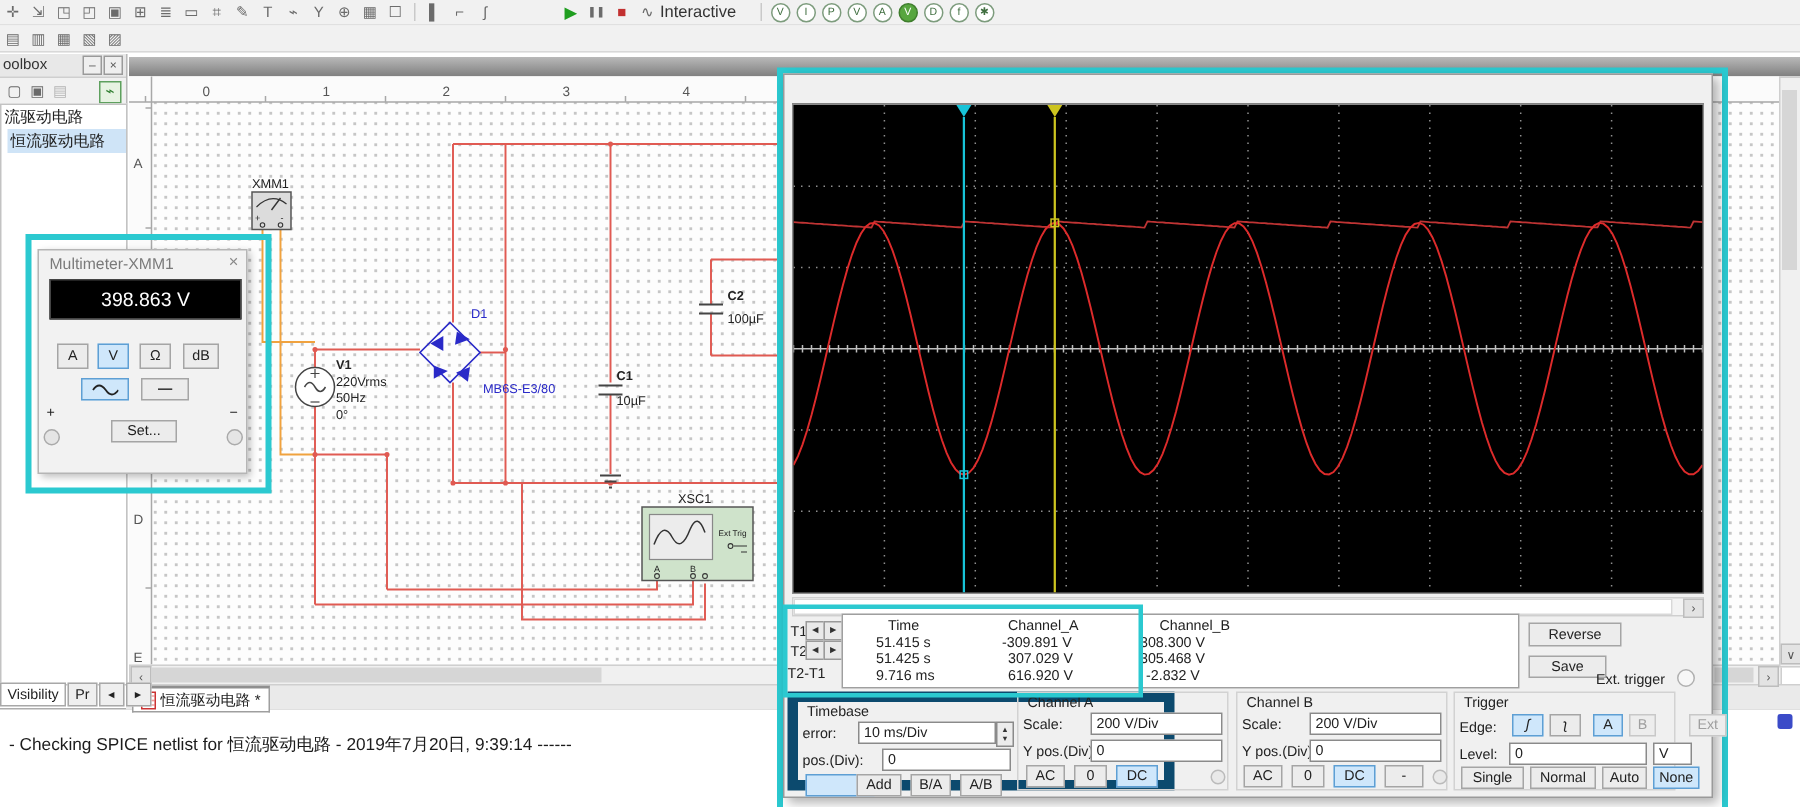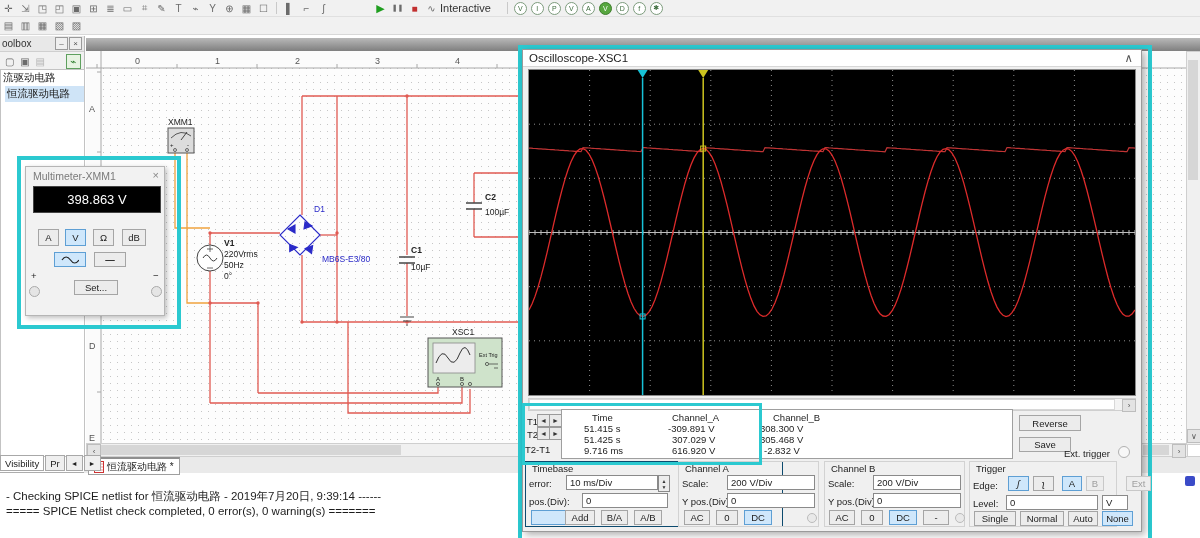--- a/index.html
+++ b/index.html
@@ -254,21 +254,20 @@
 
   <div id="tabrow">
     <div id="sheettab">
       <span class="redsheet"></span>
       <span>恒流驱动电路 *</span>
     </div>
   </div>
 
   <div id="statusbar">
     <div class="abs" style="left:6px;top:16px;">- Checking SPICE netlist for 恒流驱动电路 - 2019年7月20日, 9:39:14 ------</div>
-    <div class="abs" style="left:6px;top:32px;">===== SPICE Netlist check completed, 0 error(s), 0 warning(s) =======</div>
     <div class="abs" style="left:1185px;top:3px;width:10px;height:10px;background:#3b4bc8;border-radius:2px;"></div>
   </div>
 
   <div id="mm-hl"></div>
   <div id="mm">
     <span class="title">Multimeter-XMM1</span>
     <span class="close">×</span>
     <div id="mm-display">398.863 V</div>
     <div class="btn" style="position:absolute;left:12px;top:62px;width:21px;height:17px;">A</div>
     <div class="btn sel" style="position:absolute;left:39px;top:62px;width:21px;height:17px;">V</div>
@@ -282,24 +281,20 @@
     <div class="btn" style="position:absolute;left:68px;top:85px;width:32px;height:15px;font-weight:bold;">—</div>
     <span class="lbl" style="left:5px;top:103px;">+</span>
     <span class="lbl" style="left:127px;top:103px;">−</span>
     <div class="btn" style="position:absolute;left:48px;top:113px;width:44px;height:15px;">Set...</div>
     <div style="position:absolute;left:3px;top:119px;width:9px;height:9px;border:1px solid #aaa;border-radius:50%;background:#e5e5e5;"></div>
     <div style="position:absolute;left:125px;top:119px;width:9px;height:9px;border:1px solid #aaa;border-radius:50%;background:#e5e5e5;"></div>
   </div>
 
   <div id="sc-hl"></div>
   <div id="scope">
-    <div id="sc-title">
-      <span style="flex:1">Oscilloscope-XSC1</span>
-      <span style="margin-right:8px;color:#555;">∧</span>
-    </div>
 
     <div id="sc-screen">
       <svg id="scope-svg" width="606" height="325" viewBox="0 0 606 325">
         <path id="sc-grid" d="M60.6 0 V325 M121.2 0 V325 M181.8 0 V325 M242.4 0 V325 M303.0 0 V325 M363.6 0 V325 M424.2 0 V325 M484.8 0 V325 M545.4 0 V325 M0 54.2 H606 M0 108.3 H606 M0 216.7 H606 M0 270.8 H606 " stroke="#8f8f8f" stroke-width="1" stroke-dasharray="1 4" fill="none"></path>
         <path id="sc-axis" d="M0 162.5 H606 M0 160 V165 M6 160 V165 M12 160 V165 M18 160 V165 M24 160 V165 M30 160 V165 M36 160 V165 M42 160 V165 M48 160 V165 M54 160 V165 M60 160 V165 M66 160 V165 M72 160 V165 M78 160 V165 M84 160 V165 M90 160 V165 M96 160 V165 M102 160 V165 M108 160 V165 M114 160 V165 M120 160 V165 M126 160 V165 M132 160 V165 M138 160 V165 M144 160 V165 M150 160 V165 M156 160 V165 M162 160 V165 M168 160 V165 M174 160 V165 M180 160 V165 M186 160 V165 M192 160 V165 M198 160 V165 M204 160 V165 M210 160 V165 M216 160 V165 M222 160 V165 M228 160 V165 M234 160 V165 M240 160 V165 M246 160 V165 M252 160 V165 M258 160 V165 M264 160 V165 M270 160 V165 M276 160 V165 M282 160 V165 M288 160 V165 M294 160 V165 M300 160 V165 M306 160 V165 M312 160 V165 M318 160 V165 M324 160 V165 M330 160 V165 M336 160 V165 M342 160 V165 M348 160 V165 M354 160 V165 M360 160 V165 M366 160 V165 M372 160 V165 M378 160 V165 M384 160 V165 M390 160 V165 M396 160 V165 M402 160 V165 M408 160 V165 M414 160 V165 M420 160 V165 M426 160 V165 M432 160 V165 M438 160 V165 M444 160 V165 M450 160 V165 M456 160 V165 M462 160 V165 M468 160 V165 M474 160 V165 M480 160 V165 M486 160 V165 M492 160 V165 M498 160 V165 M504 160 V165 M510 160 V165 M516 160 V165 M522 160 V165 M528 160 V165 M534 160 V165 M540 160 V165 M546 160 V165 M552 160 V165 M558 160 V165 M564 160 V165 M570 160 V165 M576 160 V165 M582 160 V165 M588 160 V165 M594 160 V165 M600 160 V165 M606 160 V165 " stroke="#bdbdbd" stroke-width="1" fill="none"></path>
         <path id="sc-waveB" d="M0 78.1 L2 78.2 L4 78.4 L6 78.5 L8 78.6 L10 78.8 L12 78.9 L14 79.1 L16 79.2 L18 79.3 L20 79.5 L22 79.6 L24 79.7 L26 79.9 L28 80.0 L30 80.2 L32 80.3 L34 80.4 L36 80.6 L38 80.7 L40 80.9 L42 81.0 L44 81.1 L46 81.3 L48 81.4 L50 81.5 L52 81.7 L54 77.6 L56 77.8 L58 77.9 L60 78.0 L62 78.2 L64 78.3 L66 78.5 L68 78.6 L70 78.7 L72 78.9 L74 79.0 L76 79.1 L78 79.3 L80 79.4 L82 79.6 L84 79.7 L86 79.8 L88 80.0 L90 80.1 L92 80.3 L94 80.4 L96 80.5 L98 80.7 L100 80.8 L102 81.0 L104 81.1 L106 81.2 L108 81.4 L110 81.5 L112 81.6 L114 77.6 L116 77.7 L118 77.9 L120 78.0 L122 78.1 L124 78.3 L126 78.4 L128 78.6 L130 78.7 L132 78.8 L134 79.0 L136 79.1 L138 79.2 L140 79.4 L142 79.5 L144 79.7 L146 79.8 L148 79.9 L150 80.1 L152 80.2 L154 80.4 L156 80.5 L158 80.6 L160 80.8 L162 80.9 L164 81.0 L166 81.2 L168 81.3 L170 81.5 L172 81.6 L174 81.7 L176 77.7 L178 77.8 L180 78.0 L182 78.1 L184 78.2 L186 78.4 L188 78.5 L190 78.6 L192 78.8 L194 78.9 L196 79.1 L198 79.2 L200 79.3 L202 79.5 L204 79.6 L206 79.8 L208 79.9 L210 80.0 L212 80.2 L214 80.3 L216 80.5 L218 80.6 L220 80.7 L222 80.9 L224 81.0 L226 81.1 L228 81.3 L230 81.4 L232 81.6 L234 81.7 L236 77.6 L238 77.8 L240 77.9 L242 78.1 L244 78.2 L246 78.3 L248 78.5 L250 78.6 L252 78.7 L254 78.9 L256 79.0 L258 79.2 L260 79.3 L262 79.4 L264 79.6 L266 79.7 L268 79.9 L270 80.0 L272 80.1 L274 80.3 L276 80.4 L278 80.5 L280 80.7 L282 80.8 L284 81.0 L286 81.1 L288 81.2 L290 81.4 L292 81.5 L294 81.7 L296 77.6 L298 77.7 L300 77.9 L302 78.0 L304 78.2 L306 78.3 L308 78.4 L310 78.6 L312 78.7 L314 78.8 L316 79.0 L318 79.1 L320 79.3 L322 79.4 L324 79.5 L326 79.7 L328 79.8 L330 80.0 L332 80.1 L334 80.2 L336 80.4 L338 80.5 L340 80.6 L342 80.8 L344 80.9 L346 81.1 L348 81.2 L350 81.3 L352 81.5 L354 81.6 L356 81.8 L358 77.7 L360 77.8 L362 78.0 L364 78.1 L366 78.2 L368 78.4 L370 78.5 L372 78.7 L374 78.8 L376 78.9 L378 79.1 L380 79.2 L382 79.4 L384 79.5 L386 79.6 L388 79.8 L390 79.9 L392 80.0 L394 80.2 L396 80.3 L398 80.5 L400 80.6 L402 80.7 L404 80.9 L406 81.0 L408 81.2 L410 81.3 L412 81.4 L414 81.6 L416 81.7 L418 77.7 L420 77.8 L422 77.9 L424 78.1 L426 78.2 L428 78.3 L430 78.5 L432 78.6 L434 78.8 L436 78.9 L438 79.0 L440 79.2 L442 79.3 L444 79.5 L446 79.6 L448 79.7 L450 79.9 L452 80.0 L454 80.1 L456 80.3 L458 80.4 L460 80.6 L462 80.7 L464 80.8 L466 81.0 L468 81.1 L470 81.3 L472 81.4 L474 81.5 L476 81.7 L478 77.6 L480 77.7 L482 77.9 L484 78.0 L486 78.2 L488 78.3 L490 78.4 L492 78.6 L494 78.7 L496 78.9 L498 79.0 L500 79.1 L502 79.3 L504 79.4 L506 79.6 L508 79.7 L510 79.8 L512 80.0 L514 80.1 L516 80.2 L518 80.4 L520 80.5 L522 80.7 L524 80.8 L526 80.9 L528 81.1 L530 81.2 L532 81.4 L534 81.5 L536 81.6 L538 77.6 L540 77.7 L542 77.8 L544 78.0 L546 78.1 L548 78.3 L550 78.4 L552 78.5 L554 78.7 L556 78.8 L558 79.0 L560 79.1 L562 79.2 L564 79.4 L566 79.5 L568 79.6 L570 79.8 L572 79.9 L574 80.1 L576 80.2 L578 80.3 L580 80.5 L582 80.6 L584 80.8 L586 80.9 L588 81.0 L590 81.2 L592 81.3 L594 81.4 L596 81.6 L598 81.7 L600 77.7 L602 77.8 L604 77.9 L606 78.1 " stroke="#c03434" stroke-width="1.2" fill="none"></path>
         <path id="sc-waveA" d="M0 240.0 L3 234.1 L6 226.4 L9 217.2 L12 206.7 L15 195.1 L18 182.8 L21 169.9 L24 156.8 L27 143.9 L30 131.5 L33 119.8 L36 109.1 L39 99.7 L42 91.8 L45 85.7 L48 81.3 L51 79.0 L54 78.7 L57 80.3 L60 84.0 L63 89.6 L66 96.9 L69 105.8 L72 116.1 L75 127.5 L78 139.7 L81 152.5 L84 165.5 L87 178.5 L90 191.1 L93 203.0 L96 213.9 L99 223.5 L102 231.7 L105 238.3 L108 242.9 L111 245.7 L114 246.4 L117 245.2 L120 241.9 L123 236.7 L126 229.7 L129 221.1 L132 211.1 L135 199.9 L138 187.8 L141 175.1 L144 162.1 L147 149.1 L150 136.4 L153 124.3 L156 113.2 L159 103.3 L162 94.8 L165 87.9 L168 82.8 L171 79.7 L174 78.5 L177 79.4 L180 82.3 L183 87.1 L186 93.8 L189 102.1 L192 111.8 L195 122.8 L198 134.7 L201 147.3 L204 160.3 L207 173.4 L210 186.1 L213 198.3 L216 209.6 L219 219.8 L222 228.6 L225 235.9 L228 241.3 L231 244.8 L234 246.4 L237 245.9 L240 243.4 L243 239.0 L246 232.7 L249 224.7 L252 215.2 L255 204.5 L258 192.7 L261 180.2 L264 167.3 L267 154.2 L270 141.4 L273 129.1 L276 117.5 L279 107.1 L282 98.0 L285 90.5 L288 84.6 L291 80.7 L294 78.8 L297 78.8 L300 80.9 L303 85.0 L306 90.9 L309 98.6 L312 107.8 L315 118.3 L318 129.9 L321 142.2 L324 155.1 L327 168.2 L330 181.1 L333 193.5 L336 205.2 L339 215.9 L342 225.3 L345 233.2 L348 239.3 L351 243.7 L354 246.0 L357 246.3 L360 244.7 L363 241.0 L366 235.4 L369 228.1 L372 219.2 L375 208.9 L378 197.5 L381 185.3 L384 172.5 L387 159.5 L390 146.5 L393 133.9 L396 122.0 L399 111.1 L402 101.5 L405 93.3 L408 86.7 L411 82.1 L414 79.3 L417 78.6 L420 79.8 L423 83.1 L426 88.3 L429 95.3 L432 103.9 L435 113.9 L438 125.1 L441 137.2 L444 149.9 L447 162.9 L450 175.9 L453 188.6 L456 200.7 L459 211.8 L462 221.7 L465 230.2 L468 237.1 L471 242.2 L474 245.3 L477 246.5 L480 245.6 L483 242.7 L486 237.9 L489 231.2 L492 222.9 L495 213.2 L498 202.2 L501 190.3 L504 177.7 L507 164.7 L510 151.6 L513 138.9 L516 126.7 L519 115.4 L522 105.2 L525 96.4 L528 89.1 L531 83.7 L534 80.2 L537 78.6 L540 79.1 L543 81.6 L546 86.0 L549 92.3 L552 100.3 L555 109.8 L558 120.5 L561 132.3 L564 144.8 L567 157.7 L570 170.8 L573 183.6 L576 195.9 L579 207.5 L582 217.9 L585 227.0 L588 234.5 L591 240.4 L594 244.3 L597 246.2 L600 246.2 L603 244.1 L606 240.0 " stroke="#dd2b2b" stroke-width="1.3" fill="none"></path>
         <line id="cur1-line" y1="8" y2="325" stroke="#17c3d8" stroke-width="1.5" x1="113.6" x2="113.6"></line>
         <polygon id="cur1-flag" fill="#17c3d8" points="108.6,0 118.6,0 113.6,8"></polygon>
         <rect id="cur1-marker" width="5" height="5" fill="none" stroke="#17c3d8" stroke-width="1" x="111.1" y="243.95833333333331"></rect>
@@ -335,21 +330,21 @@
       <span class="ro-cell" style="left:22px;top:35px;">9.716 ms</span>
       <span class="ro-cell" style="left:110px;top:35px;">616.920 V</span>
       <span class="ro-cell" style="left:202px;top:35px;">-2.832 V</span>
     </div>
 
     <div class="btn" style="position:absolute;left:496px;top:365px;width:62px;height:16px;">Reverse</div>
     <div class="btn" style="position:absolute;left:496px;top:387px;width:52px;height:15px;">Save</div>
     <span class="lbl" style="left:541px;top:398px;">Ext. trigger</span>
     <div style="position:absolute;left:595px;top:396px;width:10px;height:10px;border:1px solid #b0b0b0;border-radius:50%;background:#f7f7f7;"></div>
 
-    <div class="grp" style="left:2px;top:411px;width:258px;height:66px;border:1px solid #0c4a6e;">
+    <div class="grp" style="left:2px;top:411px;width:258px;height:66px;border:7px solid #0c4a6e;">
       <span class="grplabel" style="left:6px;top:1px;">Timebase</span>
       <span class="lbl" style="left:3px;top:16px;">error:</span>
       <div class="field" style="position:absolute;left:40px;top:13px;width:92px;height:15px;">10 ms/Div</div>
       <div style="position:absolute;left:132px;top:13px;width:10px;height:15px;border:1px solid #8a8a8a;background:#ececec;font-size:5px;display:flex;flex-direction:column;align-items:center;justify-content:center;color:#333;">
           <span>▲</span>
           <span>▼</span>
         </div>
       <span class="lbl" style="left:3px;top:34px;">pos.(Div):</span>
       <div class="field" style="position:absolute;left:56px;top:31px;width:86px;height:15px;">0</div>
       <div class="btn sel" style="position:absolute;left:5px;top:48px;width:28px;height:15px;padding-left:44px;">Y/T</div>

